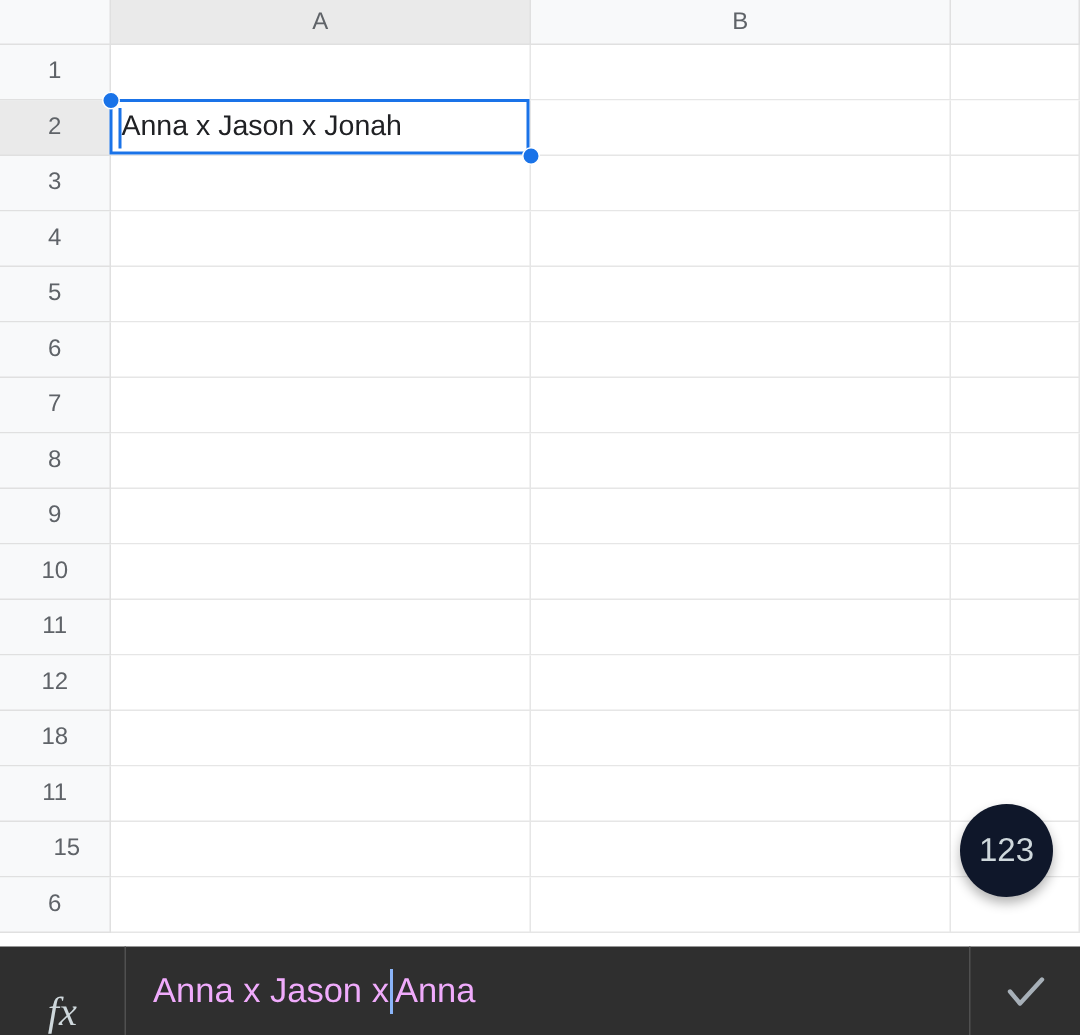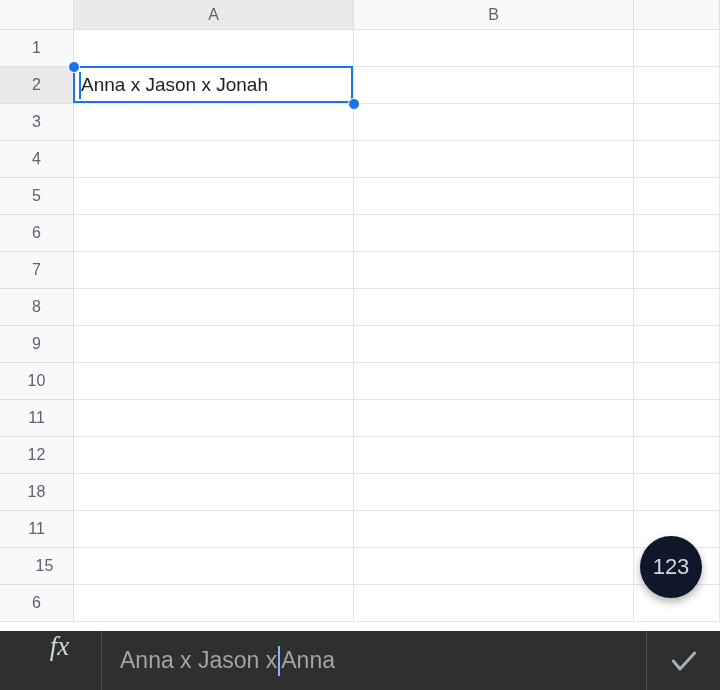--- a/index.html
+++ b/index.html
@@ -59,27 +59,27 @@
       background: #0f172a; color: #cfd8dc; display: flex; align-items: center;
       justify-content: center; font-size: 22px; box-shadow: 0 4px 8px rgba(0,0,0,0.3);
       z-index: 20; cursor: pointer;
     }
     
     .formula-bar {
       position: absolute; left: 0; bottom: 0; width: 720px; height: 59px;
       background: #2f2f2f; display: flex; align-items: stretch;
     }
     .fx-label {
-      width: 84px; display: flex; align-items: flex-start; justify-content: center;
+      width: 84px; display: flex; align-items: flex-end; justify-content: center;
       border-right: 1px solid #505050; color: #cfd8dc; font-style: italic;
-      font-size: 27px; font-family: Georgia, 'Times New Roman', serif; margin-left: 18px;
+      font-size: 27px; font-family: Georgia, 'Times New Roman', serif;
     }
     .fx-input {
       flex: 1; display: flex; align-items: center; padding: 0 18px;
-      color: #a3a3a3; font-size: 23px; position: relative;
+      color: #f0abfc; font-size: 23px; position: relative;
     }
     .fx-caret {
       display: inline-block; width: 2px; height: 30px; background: #8ab4f8;
       vertical-align: middle; margin: 0 1px;
     }
     .confirm-btn {
       width: 74px; display: flex; align-items: center; justify-content: center;
       border-left: 1px solid #505050; cursor: pointer;
     }
     .confirm-btn svg { stroke: #a7b0b8; }

